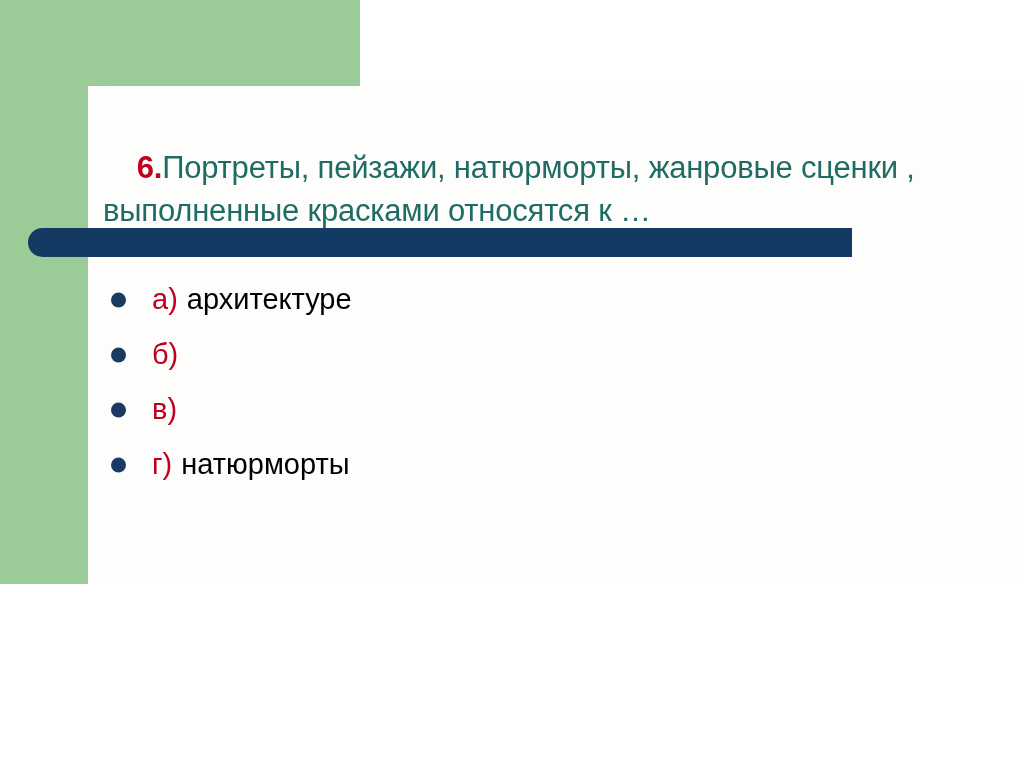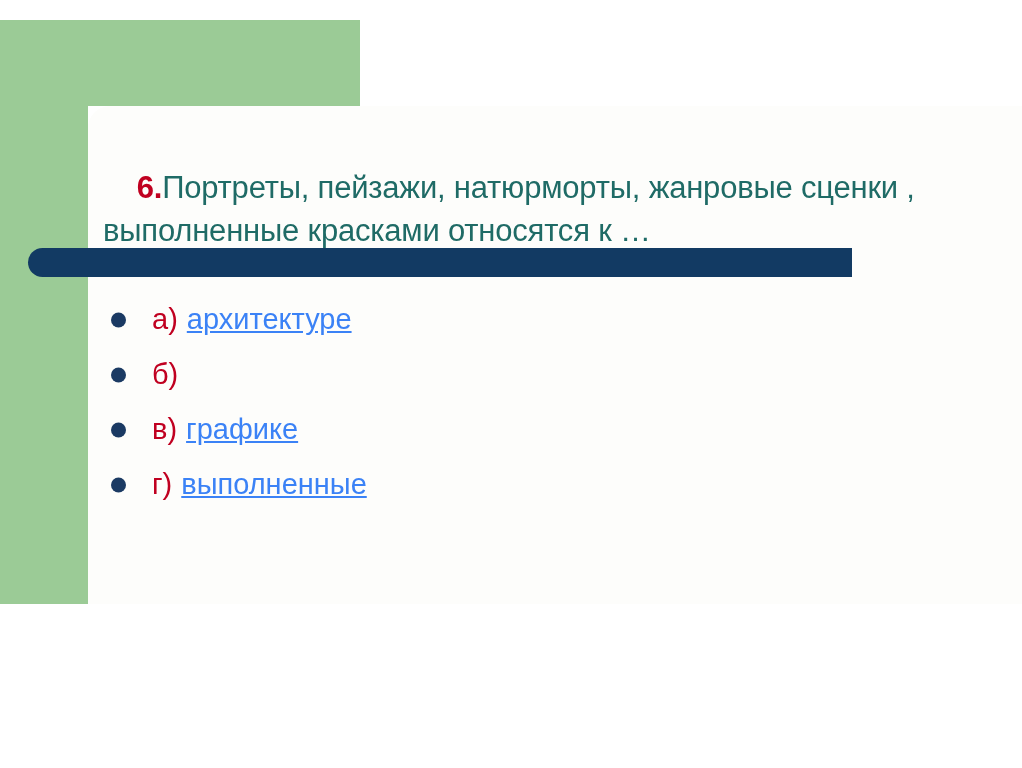--- a/index.html
+++ b/index.html
@@ -15,21 +15,20 @@
     font-family: "Liberation Sans", sans-serif;
     -webkit-font-smoothing: antialiased;
   }
 
   .slide {
     position: relative;
     width: 1022px;
     height: 584px;
     background: #ffffff;
     overflow: hidden;
-    margin-top: 20px;
   }
 
   
   .green-band {
     position: absolute;
     left: 0;
     top: 0;
     width: 88px;
     height: 768px;
     background: #9BCB96;
@@ -120,25 +119,24 @@
     background: #1B3A63;
   }
   .answer-marker {
     color: #C00020;
     font-size: 29px;
     line-height: 1;
     margin-right: 9px;
     white-space: pre;
   }
   .answer-label {
-    color: #3b82f6;
+    color: #000000;
     font-size: 29px;
     line-height: 1;
     white-space: pre;
-    text-decoration: underline;
   }
 </style>
 </head>
 <body>
 
 <div class="slide">
 
   <div class="green-band"></div>
   <div class="green-top-block"></div>
 
@@ -156,22 +154,21 @@
       <span class="answer-marker">а)</span>
       <span class="answer-label">архитектуре</span>
     </li>
     <li class="answer-item">
       <span class="bullet-dot"></span>
       <span class="answer-marker">б)</span>
     </li>
     <li class="answer-item">
       <span class="bullet-dot"></span>
       <span class="answer-marker">в)</span>
-      <span class="answer-label">графике</span>
     </li>
     <li class="answer-item">
       <span class="bullet-dot"></span>
       <span class="answer-marker">г)</span>
-      <span class="answer-label">выполненные</span>
+      <span class="answer-label">натюрморты</span>
     </li>
   </ul>
 
 </div>
 
 </body></html>

